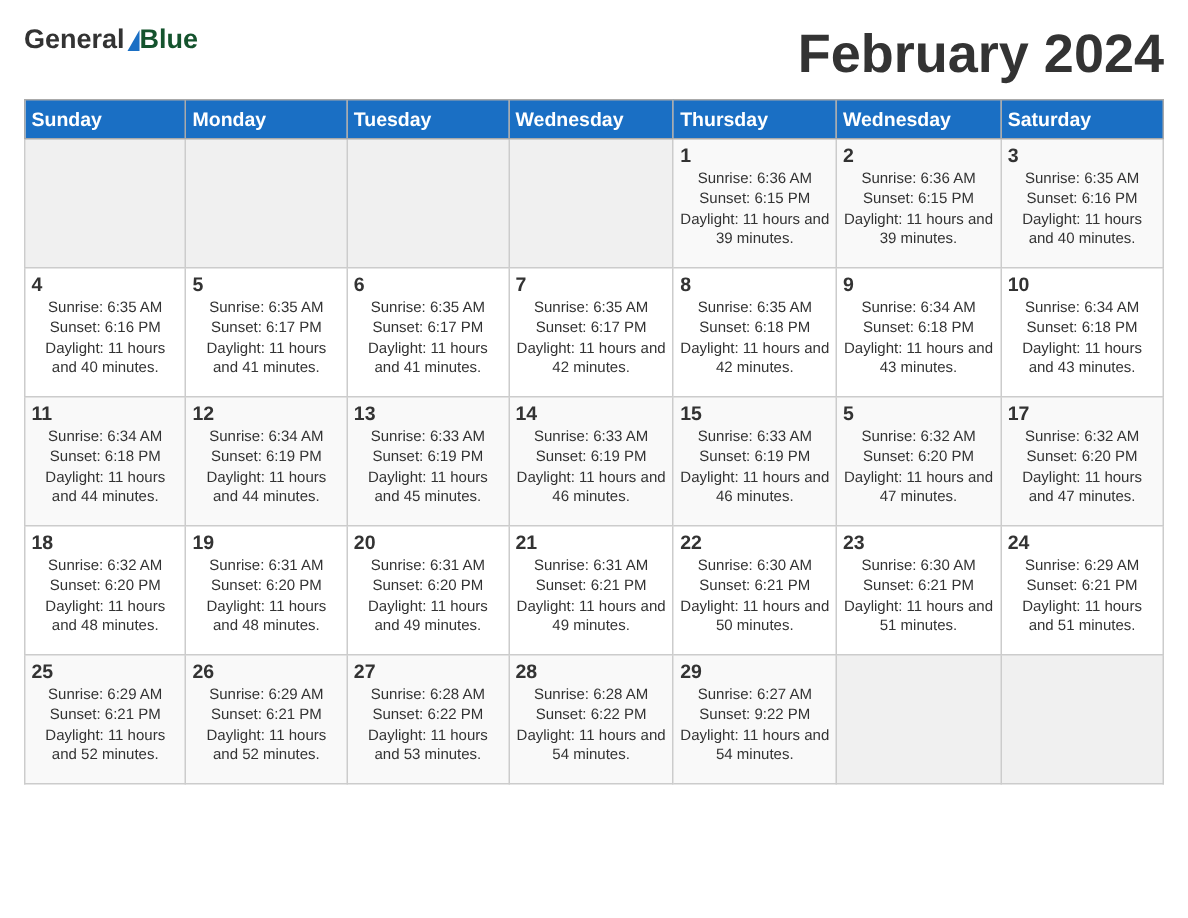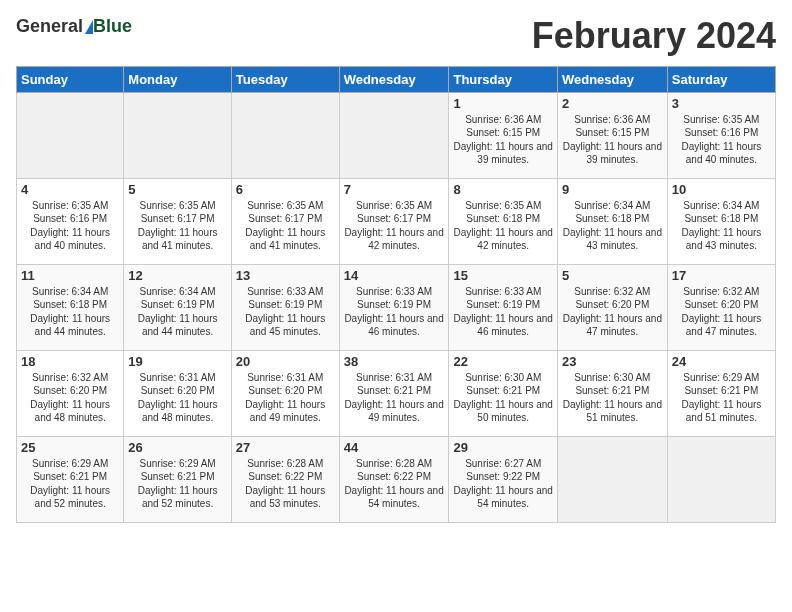--- a/index.html
+++ b/index.html
@@ -257,21 +257,21 @@
 Sunset: 6:20 PM
 Daylight: 11 hours and 48 minutes.</div>
         </td>
         <td>
           <div class="day-num">20</div>
           <div class="day-info">Sunrise: 6:31 AM
 Sunset: 6:20 PM
 Daylight: 11 hours and 49 minutes.</div>
         </td>
         <td>
-          <div class="day-num">38</div>
+          <div class="day-num">21</div>
           <div class="day-info">Sunrise: 6:31 AM
 Sunset: 6:21 PM
 Daylight: 11 hours and 49 minutes.</div>
         </td>
         <td>
           <div class="day-num">22</div>
           <div class="day-info">Sunrise: 6:30 AM
 Sunset: 6:21 PM
 Daylight: 11 hours and 50 minutes.</div>
         </td>
@@ -301,21 +301,21 @@
 Sunset: 6:21 PM
 Daylight: 11 hours and 52 minutes.</div>
         </td>
         <td>
           <div class="day-num">27</div>
           <div class="day-info">Sunrise: 6:28 AM
 Sunset: 6:22 PM
 Daylight: 11 hours and 53 minutes.</div>
         </td>
         <td>
-          <div class="day-num">44</div>
+          <div class="day-num">28</div>
           <div class="day-info">Sunrise: 6:28 AM
 Sunset: 6:22 PM
 Daylight: 11 hours and 54 minutes.</div>
         </td>
         <td>
           <div class="day-num">29</div>
           <div class="day-info">Sunrise: 6:27 AM
 Sunset: 9:22 PM
 Daylight: 11 hours and 54 minutes.</div>
         </td>

